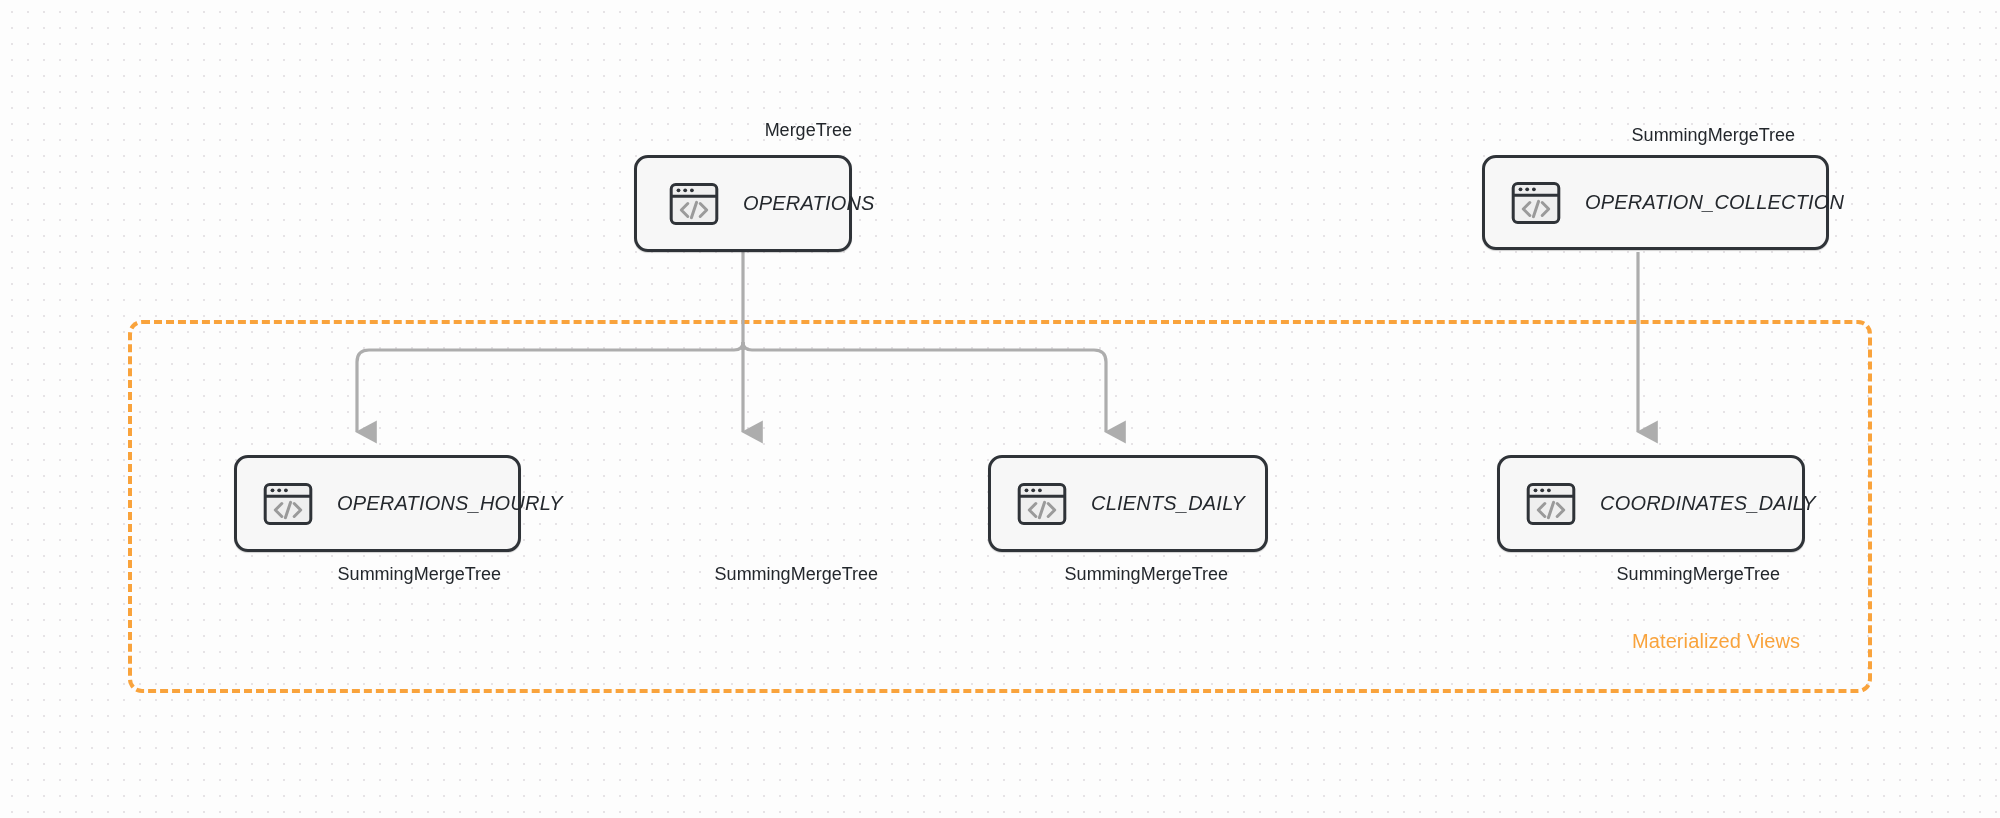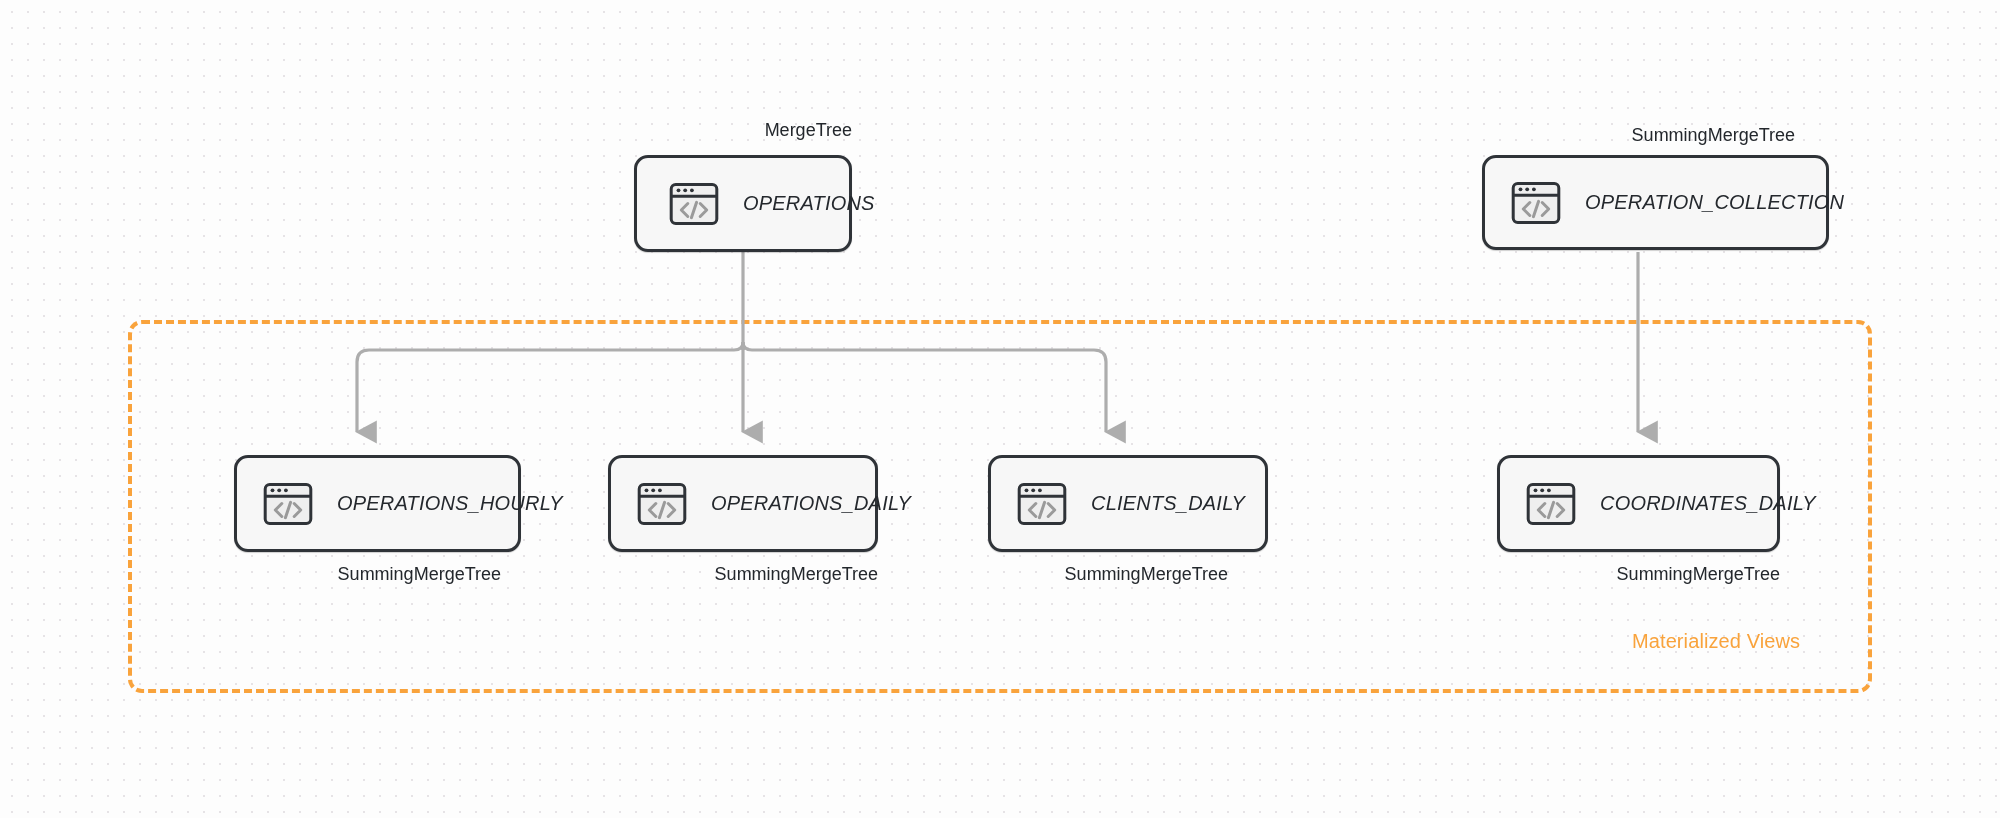--- a/index.html
+++ b/index.html
@@ -150,49 +150,36 @@
       <circle cx="9.5" cy="11.3" r="1.9" fill="#2f3338"></circle>
       <circle cx="16.2" cy="11.3" r="1.9" fill="#2f3338"></circle>
       <circle cx="22.9" cy="11.3" r="1.9" fill="#2f3338"></circle>
       <path d="M18.8,24.5 L12.3,31 L18.8,37.5" fill="none" stroke="#9a9a9a" stroke-width="3" stroke-linecap="round" stroke-linejoin="round"></path>
       <path d="M31.2,24.5 L37.7,31 L31.2,37.5" fill="none" stroke="#9a9a9a" stroke-width="3" stroke-linecap="round" stroke-linejoin="round"></path>
       <path d="M27.6,23.3 L22.4,38.7" fill="none" stroke="#9a9a9a" stroke-width="3" stroke-linecap="round"></path>
     </svg>
     <span class="nlabel">OPERATIONS_HOURLY</span>
   </div>
 
-  <div class="node" style="left:608px;top:455px;width:270px;height:97px;">
-    <svg class="ico" viewBox="0 0 50 50">
-      <rect x="2.2" y="5.5" width="45.6" height="39" rx="4.5" fill="#efefef" stroke="#2f3338" stroke-width="3"></rect>
-      <path d="M2.2,17.2 H47.8" stroke="#2f3338" stroke-width="3"></path>
-      <circle cx="9.5" cy="11.3" r="1.9" fill="#2f3338"></circle>
-      <circle cx="16.2" cy="11.3" r="1.9" fill="#2f3338"></circle>
-      <circle cx="22.9" cy="11.3" r="1.9" fill="#2f3338"></circle>
-      <path d="M18.8,24.5 L12.3,31 L18.8,37.5" fill="none" stroke="#9a9a9a" stroke-width="3" stroke-linecap="round" stroke-linejoin="round"></path>
-      <path d="M31.2,24.5 L37.7,31 L31.2,37.5" fill="none" stroke="#9a9a9a" stroke-width="3" stroke-linecap="round" stroke-linejoin="round"></path>
-      <path d="M27.6,23.3 L22.4,38.7" fill="none" stroke="#9a9a9a" stroke-width="3" stroke-linecap="round"></path>
-    </svg>
-    <span class="nlabel">OPERATIONS_DAILY</span>
-  </div>
 
   <div class="node" style="left:988px;top:455px;width:280px;height:97px;">
     <svg class="ico" viewBox="0 0 50 50">
       <rect x="2.2" y="5.5" width="45.6" height="39" rx="4.5" fill="#efefef" stroke="#2f3338" stroke-width="3"></rect>
       <path d="M2.2,17.2 H47.8" stroke="#2f3338" stroke-width="3"></path>
       <circle cx="9.5" cy="11.3" r="1.9" fill="#2f3338"></circle>
       <circle cx="16.2" cy="11.3" r="1.9" fill="#2f3338"></circle>
       <circle cx="22.9" cy="11.3" r="1.9" fill="#2f3338"></circle>
       <path d="M18.8,24.5 L12.3,31 L18.8,37.5" fill="none" stroke="#9a9a9a" stroke-width="3" stroke-linecap="round" stroke-linejoin="round"></path>
       <path d="M31.2,24.5 L37.7,31 L31.2,37.5" fill="none" stroke="#9a9a9a" stroke-width="3" stroke-linecap="round" stroke-linejoin="round"></path>
       <path d="M27.6,23.3 L22.4,38.7" fill="none" stroke="#9a9a9a" stroke-width="3" stroke-linecap="round"></path>
     </svg>
     <span class="nlabel">CLIENTS_DAILY</span>
   </div>
 
-  <div class="node" style="left:1497px;top:455px;width:283px;height:97px;">
+  <div class="node" style="left:1497px;top:455px;width:308px;height:97px;">
     <svg class="ico" viewBox="0 0 50 50">
       <rect x="2.2" y="5.5" width="45.6" height="39" rx="4.5" fill="#efefef" stroke="#2f3338" stroke-width="3"></rect>
       <path d="M2.2,17.2 H47.8" stroke="#2f3338" stroke-width="3"></path>
       <circle cx="9.5" cy="11.3" r="1.9" fill="#2f3338"></circle>
       <circle cx="16.2" cy="11.3" r="1.9" fill="#2f3338"></circle>
       <circle cx="22.9" cy="11.3" r="1.9" fill="#2f3338"></circle>
       <path d="M18.8,24.5 L12.3,31 L18.8,37.5" fill="none" stroke="#9a9a9a" stroke-width="3" stroke-linecap="round" stroke-linejoin="round"></path>
       <path d="M31.2,24.5 L37.7,31 L31.2,37.5" fill="none" stroke="#9a9a9a" stroke-width="3" stroke-linecap="round" stroke-linejoin="round"></path>
       <path d="M27.6,23.3 L22.4,38.7" fill="none" stroke="#9a9a9a" stroke-width="3" stroke-linecap="round"></path>
     </svg>

